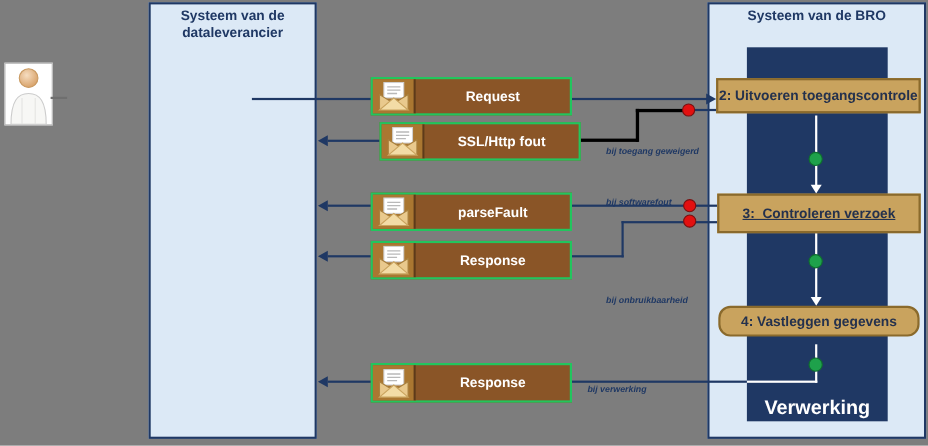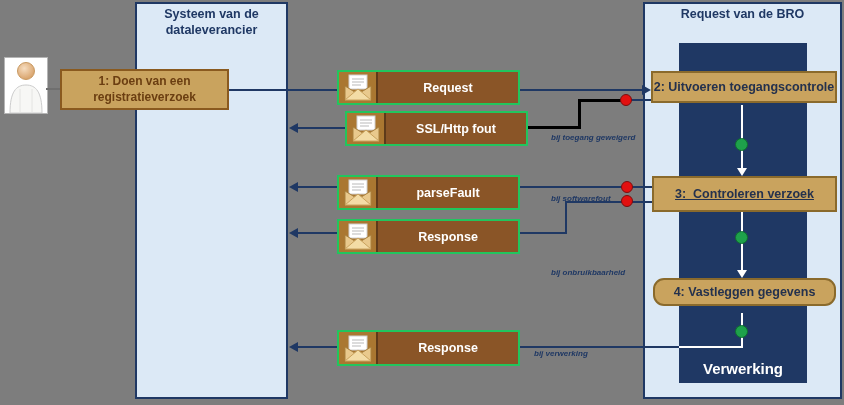--- a/index.html
+++ b/index.html
@@ -9,21 +9,21 @@
     border:2px solid #1f3864;box-sizing:border-box;}
   .lane-left{left:135px;width:153px;}
   .lane-right{left:643px;width:199px;}
   .lane-title{position:absolute;top:6px;color:#1f3864;font-weight:bold;
     font-size:12.5px;text-align:center;line-height:1.3;}
   .lane-title.lt-left{left:140px;width:143px;}
   .lane-title.lt-right{left:643px;width:199px;}
   .dark-rect{position:absolute;left:679px;top:43px;width:128px;height:340px;
     background:#1f3864;}
   .verwerking{position:absolute;left:679px;top:360px;width:128px;text-align:center;
-    color:#ffffff;font-weight:bold;font-size:15px;}
+    color:#ffffff;font-weight:bold;font-size:18px;}
   .actor-box{position:absolute;left:4px;top:57px;width:44px;height:57px;
     background:#ffffff;border:1px solid #b5b5b5;box-sizing:border-box;
     display:flex;align-items:center;justify-content:center;}
   .step{position:absolute;background:#c9a35e;border:2px solid #8a6a2c;
     box-sizing:border-box;display:flex;align-items:center;justify-content:center;
     font-weight:bold;font-size:12.5px;text-align:center;line-height:1.3;
     white-space:pre-wrap;color:#24314d;}
   .step1{left:60px;top:69px;width:169px;height:41px;border-color:#8a5a1f;color:#6b3e11;font-size:12px;}
   .step2{left:651px;top:71px;width:186px;height:32px;}
   .step3{left:652px;top:176px;width:185px;height:36px;text-decoration:underline;}
@@ -53,21 +53,21 @@
 </style>
 </head>
 <body>
 
 <div class="canvas">
 
   <div class="lane lane-left"></div>
   <div class="lane lane-right"></div>
   <div class="dark-rect"></div>
   <div class="lane-title lt-left">Systeem van de dataleverancier</div>
-  <div class="lane-title lt-right">Request van de BRO</div>
+  <div class="lane-title lt-right">Systeem van de BRO</div>
   <div class="verwerking">Verwerking</div>
 
   <div class="actor-box">
     <svg width="40" height="54" viewBox="0 0 40 54">
       <defs>
         <radialGradient id="headg" cx="40%" cy="35%" r="75%">
           <stop offset="0%" stop-color="#f6ddc0"></stop>
           <stop offset="100%" stop-color="#d49a5e"></stop>
         </radialGradient>
       </defs>
@@ -99,21 +99,20 @@
   <div class="wline" style="left:741px;top:313px;width:2px;height:35px;"></div>
   <div class="wline" style="left:679px;top:346px;width:64px;height:2px;"></div>
   <div class="hline" style="left:298px;top:346px;width:381px;"></div>
   <div class="arrL" style="left:289px;top:342px;"></div>
 
   <div class="wline" style="left:741px;top:105px;width:2px;height:65px;"></div>
   <div class="arrD" style="left:737px;top:168px;"></div>
   <div class="wline" style="left:741px;top:212px;width:2px;height:60px;"></div>
   <div class="arrD" style="left:737px;top:270px;"></div>
 
-  <div class="step step1">1: Doen van een registratieverzoek</div>
   <div class="step step2">2: Uitvoeren toegangscontrole</div>
   <div class="step step3">3:  Controleren verzoek</div>
   <div class="step step4">4: Vastleggen gegevens</div>
 
   <div class="msg" style="left:337px;top:70px;">
     <div class="env">
       <svg width="30" height="27" viewBox="0 0 30 27">
         <rect x="6" y="1" width="18" height="14" fill="#ffffff" stroke="#d0d0d0"></rect>
         <path d="M9,5 H21 M9,8 H21 M9,11 H18" stroke="#b9b9b9" stroke-width="1.2" fill="none"></path>
         <path d="M2,12 L15,20 L28,12 L28,26 L2,26 Z" fill="#e9c98d" stroke="#a9813f"></path>
@@ -165,21 +164,21 @@
         <rect x="6" y="1" width="18" height="14" fill="#ffffff" stroke="#d0d0d0"></rect>
         <path d="M9,5 H21 M9,8 H21 M9,11 H18" stroke="#b9b9b9" stroke-width="1.2" fill="none"></path>
         <path d="M2,12 L15,20 L28,12 L28,26 L2,26 Z" fill="#e9c98d" stroke="#a9813f"></path>
         <path d="M2,26 L15,15 L28,26 Z" fill="#f3dca6" stroke="#c9a35e"></path>
       </svg>
     </div>
     <div class="lbl">Response</div>
   </div>
 
   <div class="note" style="left:521px;top:133px;">bij toegang geweigerd</div>
-  <div class="note" style="left:521px;top:194px;">bij softwarefout</div>
+  <div class="note" style="left:521px;top:179px;">bij softwarefout</div>
   <div class="note" style="left:521px;top:236px;margin-top:32px;">bij onbruikbaarheid</div>
   <div class="note" style="left:504px;top:349px;">bij verwerking</div>
 
   <div class="rdot" style="left:620px;top:94px;"></div>
   <div class="rdot" style="left:621px;top:181px;"></div>
   <div class="rdot" style="left:621px;top:195px;"></div>
 
   <div class="gdot" style="left:735px;top:138px;"></div>
   <div class="gdot" style="left:735px;top:231px;"></div>
   <div class="gdot" style="left:735px;top:325px;"></div>

